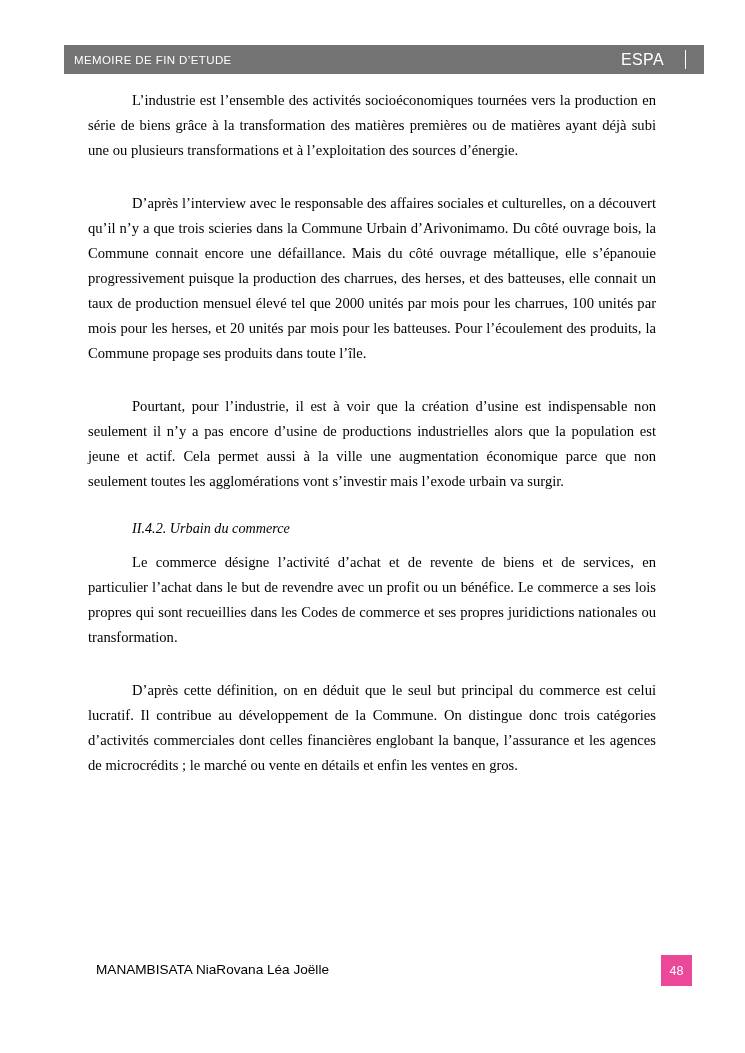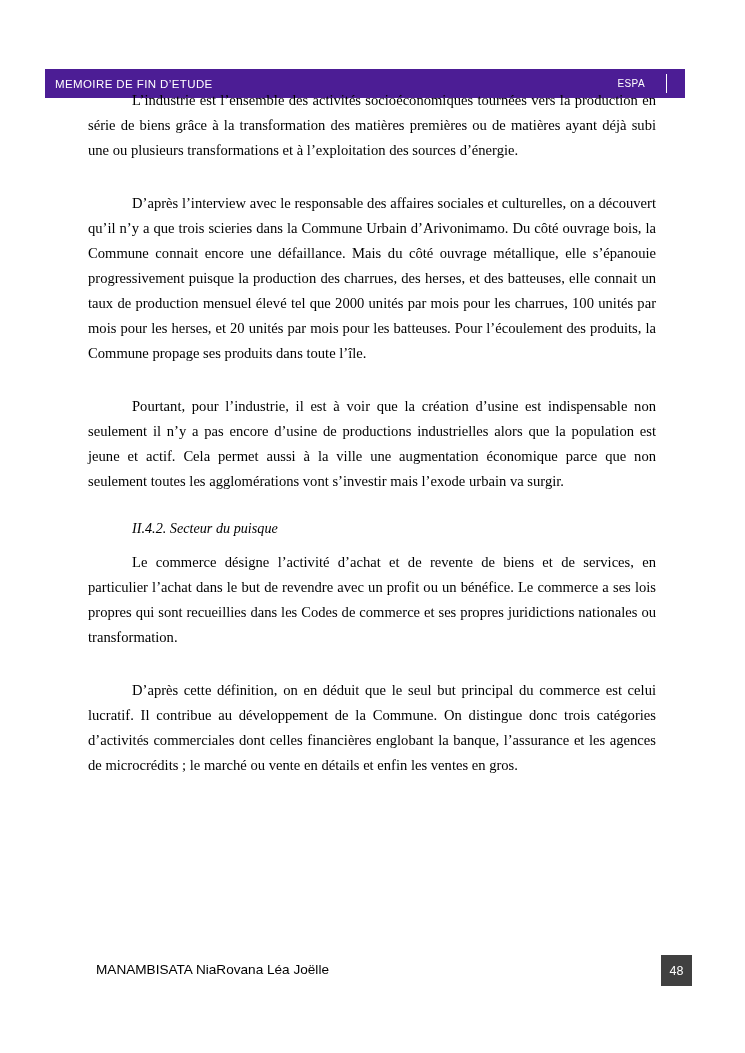--- a/index.html
+++ b/index.html
@@ -20,42 +20,41 @@
     position: absolute;
     left: 0;
     top: 0;
     width: 745px;
     height: 1053px;
   }
 
   
   .header-band {
     position: absolute;
-    left: 45px;
+    left: 64px;
     top: 45px;
     width: 640px;
     height: 29px;
-    background: #4c1d95;
+    background: #737373;
     display: flex;
     align-items: center;
     box-sizing: border-box;
-    margin-top: 24px;
   }
   .header-left {
     font-family: "Liberation Sans", sans-serif;
     font-size: 11.5px;
     letter-spacing: 0.4px;
     color: #ffffff;
     margin-left: 10px;
     white-space: nowrap;
   }
   .header-spacer { flex: 1 1 auto; }
   .header-right {
     font-family: "Liberation Sans", sans-serif;
-    font-size: 10px;
+    font-size: 16px;
     letter-spacing: 0.4px;
     color: #ffffff;
     white-space: nowrap;
   }
   .header-rule {
     width: 1px;
     height: 19px;
     background: #ffffff;
     margin-left: 21px;
     margin-right: 18px;
@@ -106,21 +105,21 @@
     font-size: 13.6px;
     color: #000000;
     white-space: nowrap;
   }
   .footer-pagebox {
     position: absolute;
     right: 0;
     top: 0;
     width: 31px;
     height: 31px;
-    background: #404040;
+    background: #ec4899;
     color: #ffffff;
     font-family: "Liberation Sans", sans-serif;
     font-size: 12.5px;
     display: flex;
     align-items: center;
     justify-content: center;
   }
 </style>
 </head>
 <body>
@@ -131,21 +130,21 @@
     <span class="header-left">MEMOIRE DE FIN D’ETUDE</span>
     <span class="header-spacer"></span>
     <span class="header-right">ESPA</span>
     <span class="header-rule"></span>
   </div>
 
   <div class="content">
     <p class="para">L’industrie est l’ensemble des activités socioéconomiques tournées vers la production en série de biens grâce à la transformation des matières premières ou de matières ayant déjà subi une ou plusieurs transformations et à l’exploitation des sources d’énergie.</p>
     <p class="para">D’après l’interview avec le responsable des affaires sociales et culturelles, on a découvert qu’il n’y a que trois scieries dans la Commune Urbain d’Arivonimamo. Du côté ouvrage bois, la Commune connait encore une défaillance. Mais du côté ouvrage métallique, elle s’épanouie progressivement puisque la production des charrues, des herses, et des batteuses, elle connait un taux de production mensuel élevé tel que 2000 unités par mois pour les charrues, 100 unités par mois pour les herses, et 20 unités par mois pour les batteuses. Pour l’écoulement des produits, la Commune propage ses produits dans toute l’île.</p>
     <p class="para">Pourtant, pour l’industrie, il est à voir que la création d’usine est indispensable non seulement il n’y a pas encore d’usine de productions industrielles alors que la population est jeune et actif. Cela permet aussi à la ville une augmentation économique parce que non seulement  toutes les agglomérations vont s’investir mais l’exode urbain va surgir.</p>
-    <p class="subhead">II.4.2. Secteur du puisque</p>
+    <p class="subhead">II.4.2. Urbain du commerce</p>
     <p class="para">Le commerce désigne l’activité d’achat et de revente de biens et de services, en particulier l’achat dans le but de revendre avec un profit ou un bénéfice. Le commerce a ses lois propres qui sont recueillies dans les Codes de commerce et ses propres juridictions nationales ou transformation.</p>
     <p class="para">D’après cette définition, on en déduit que le seul but principal du commerce est celui lucratif. Il   contribue au développement de la Commune. On distingue donc trois catégories d’activités commerciales dont celles financières englobant la banque, l’assurance et les agences de microcrédits ; le marché ou vente en détails et enfin les ventes en gros.</p>
   </div>
 
   <div class="footer">
     <span class="footer-author">MANAMBISATA NiaRovana Léa Joëlle</span>
     <span class="footer-pagebox">48</span>
   </div>
 
 </div>

